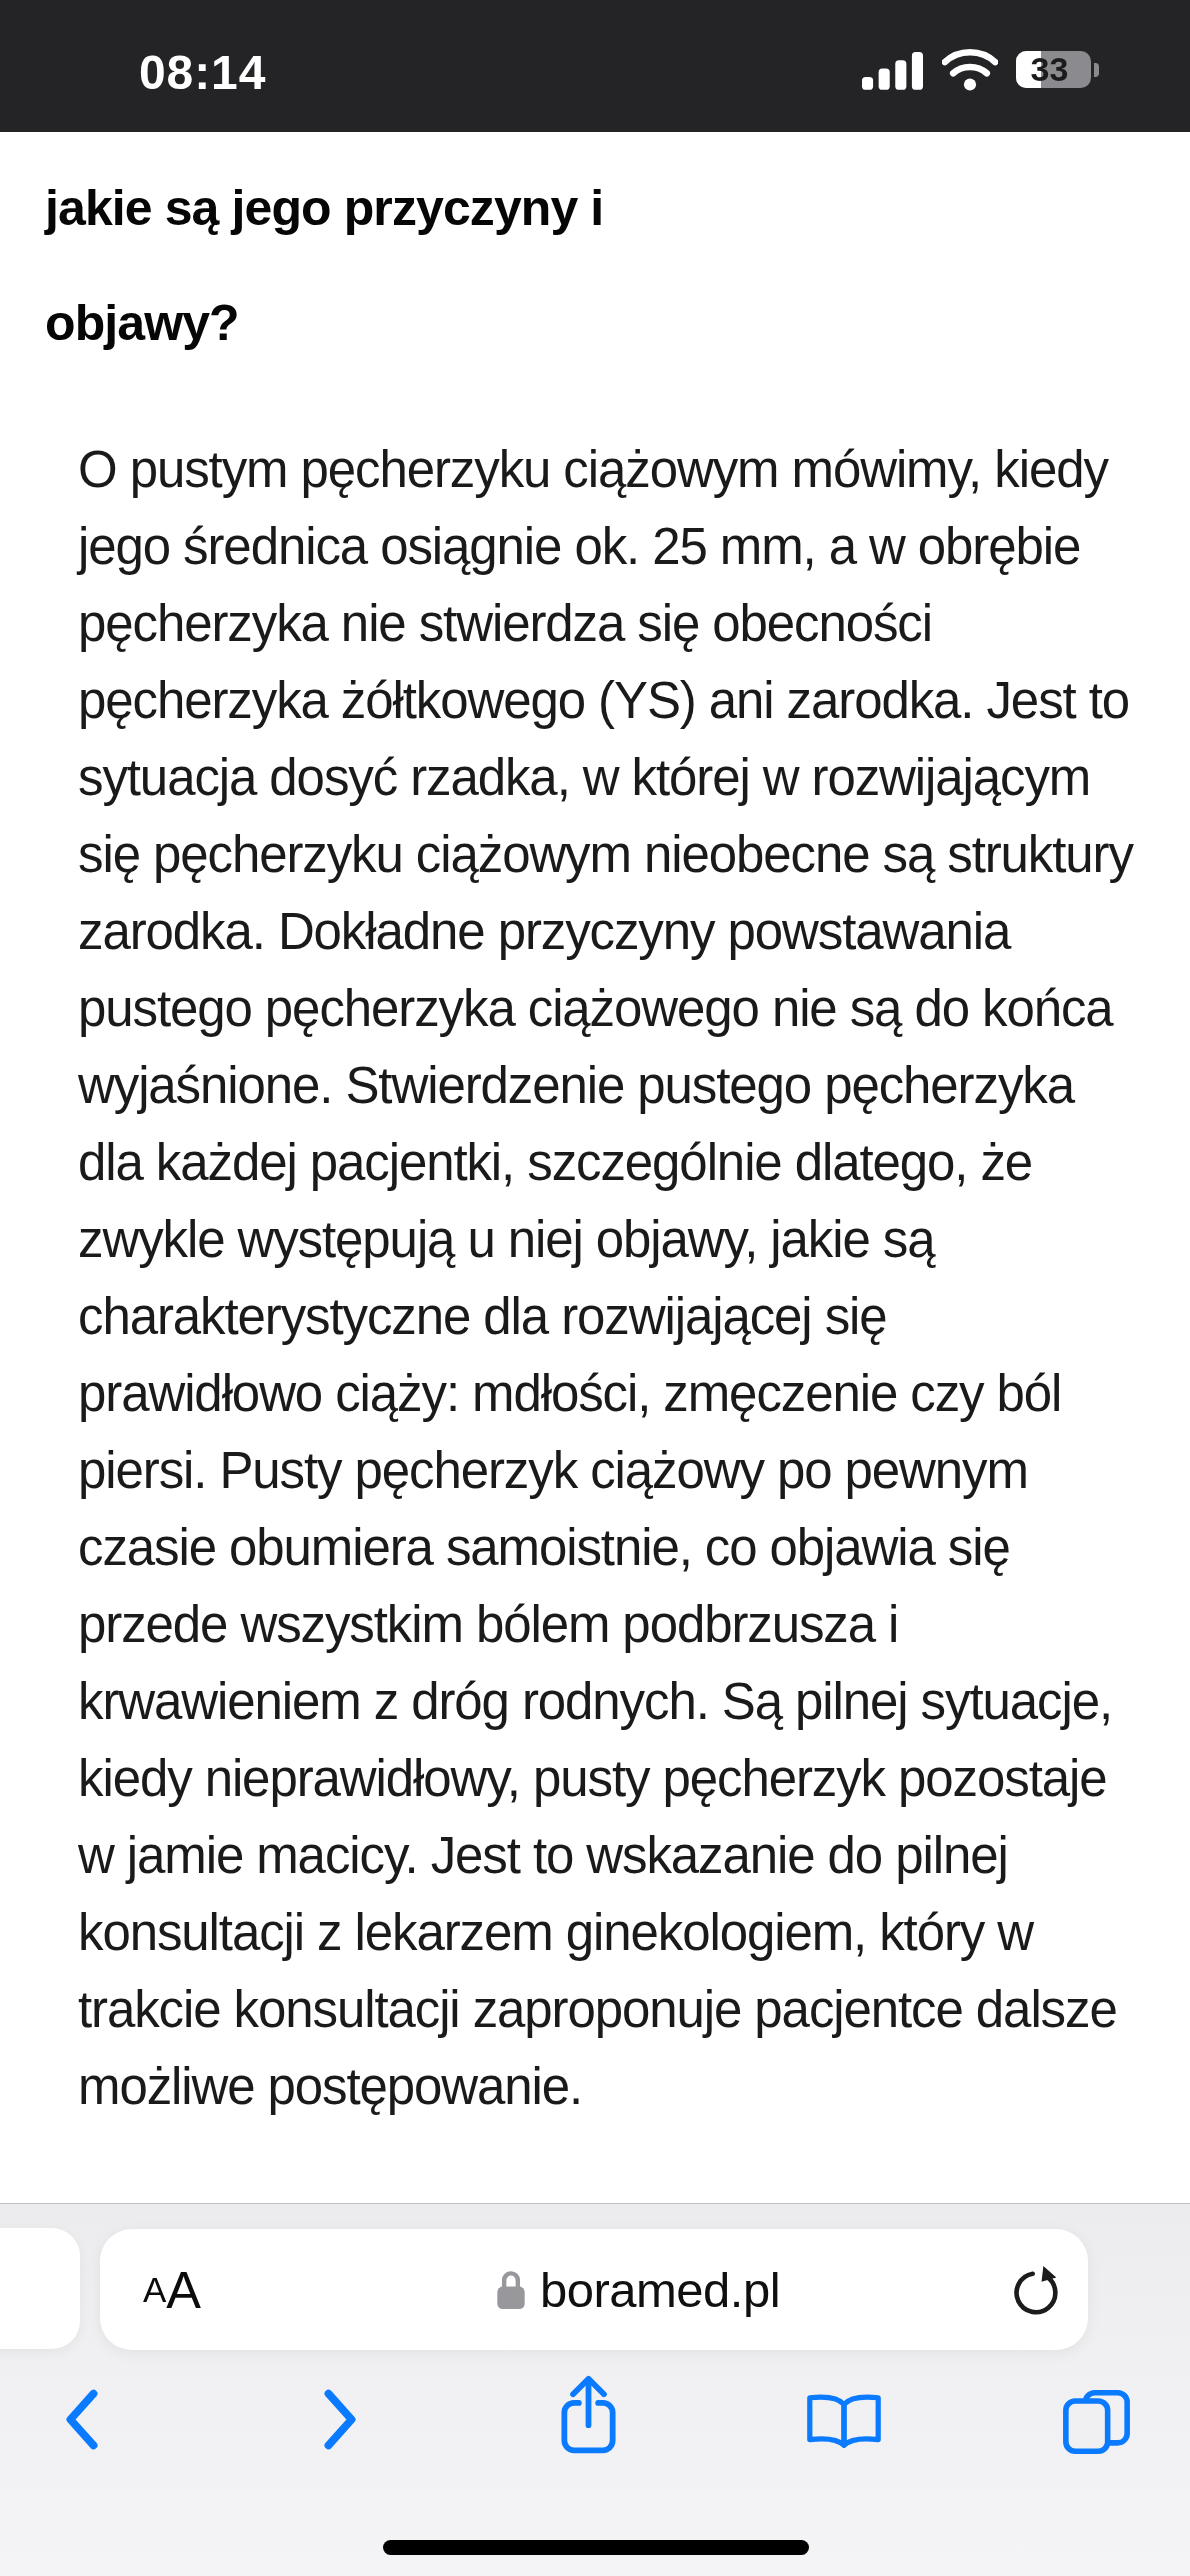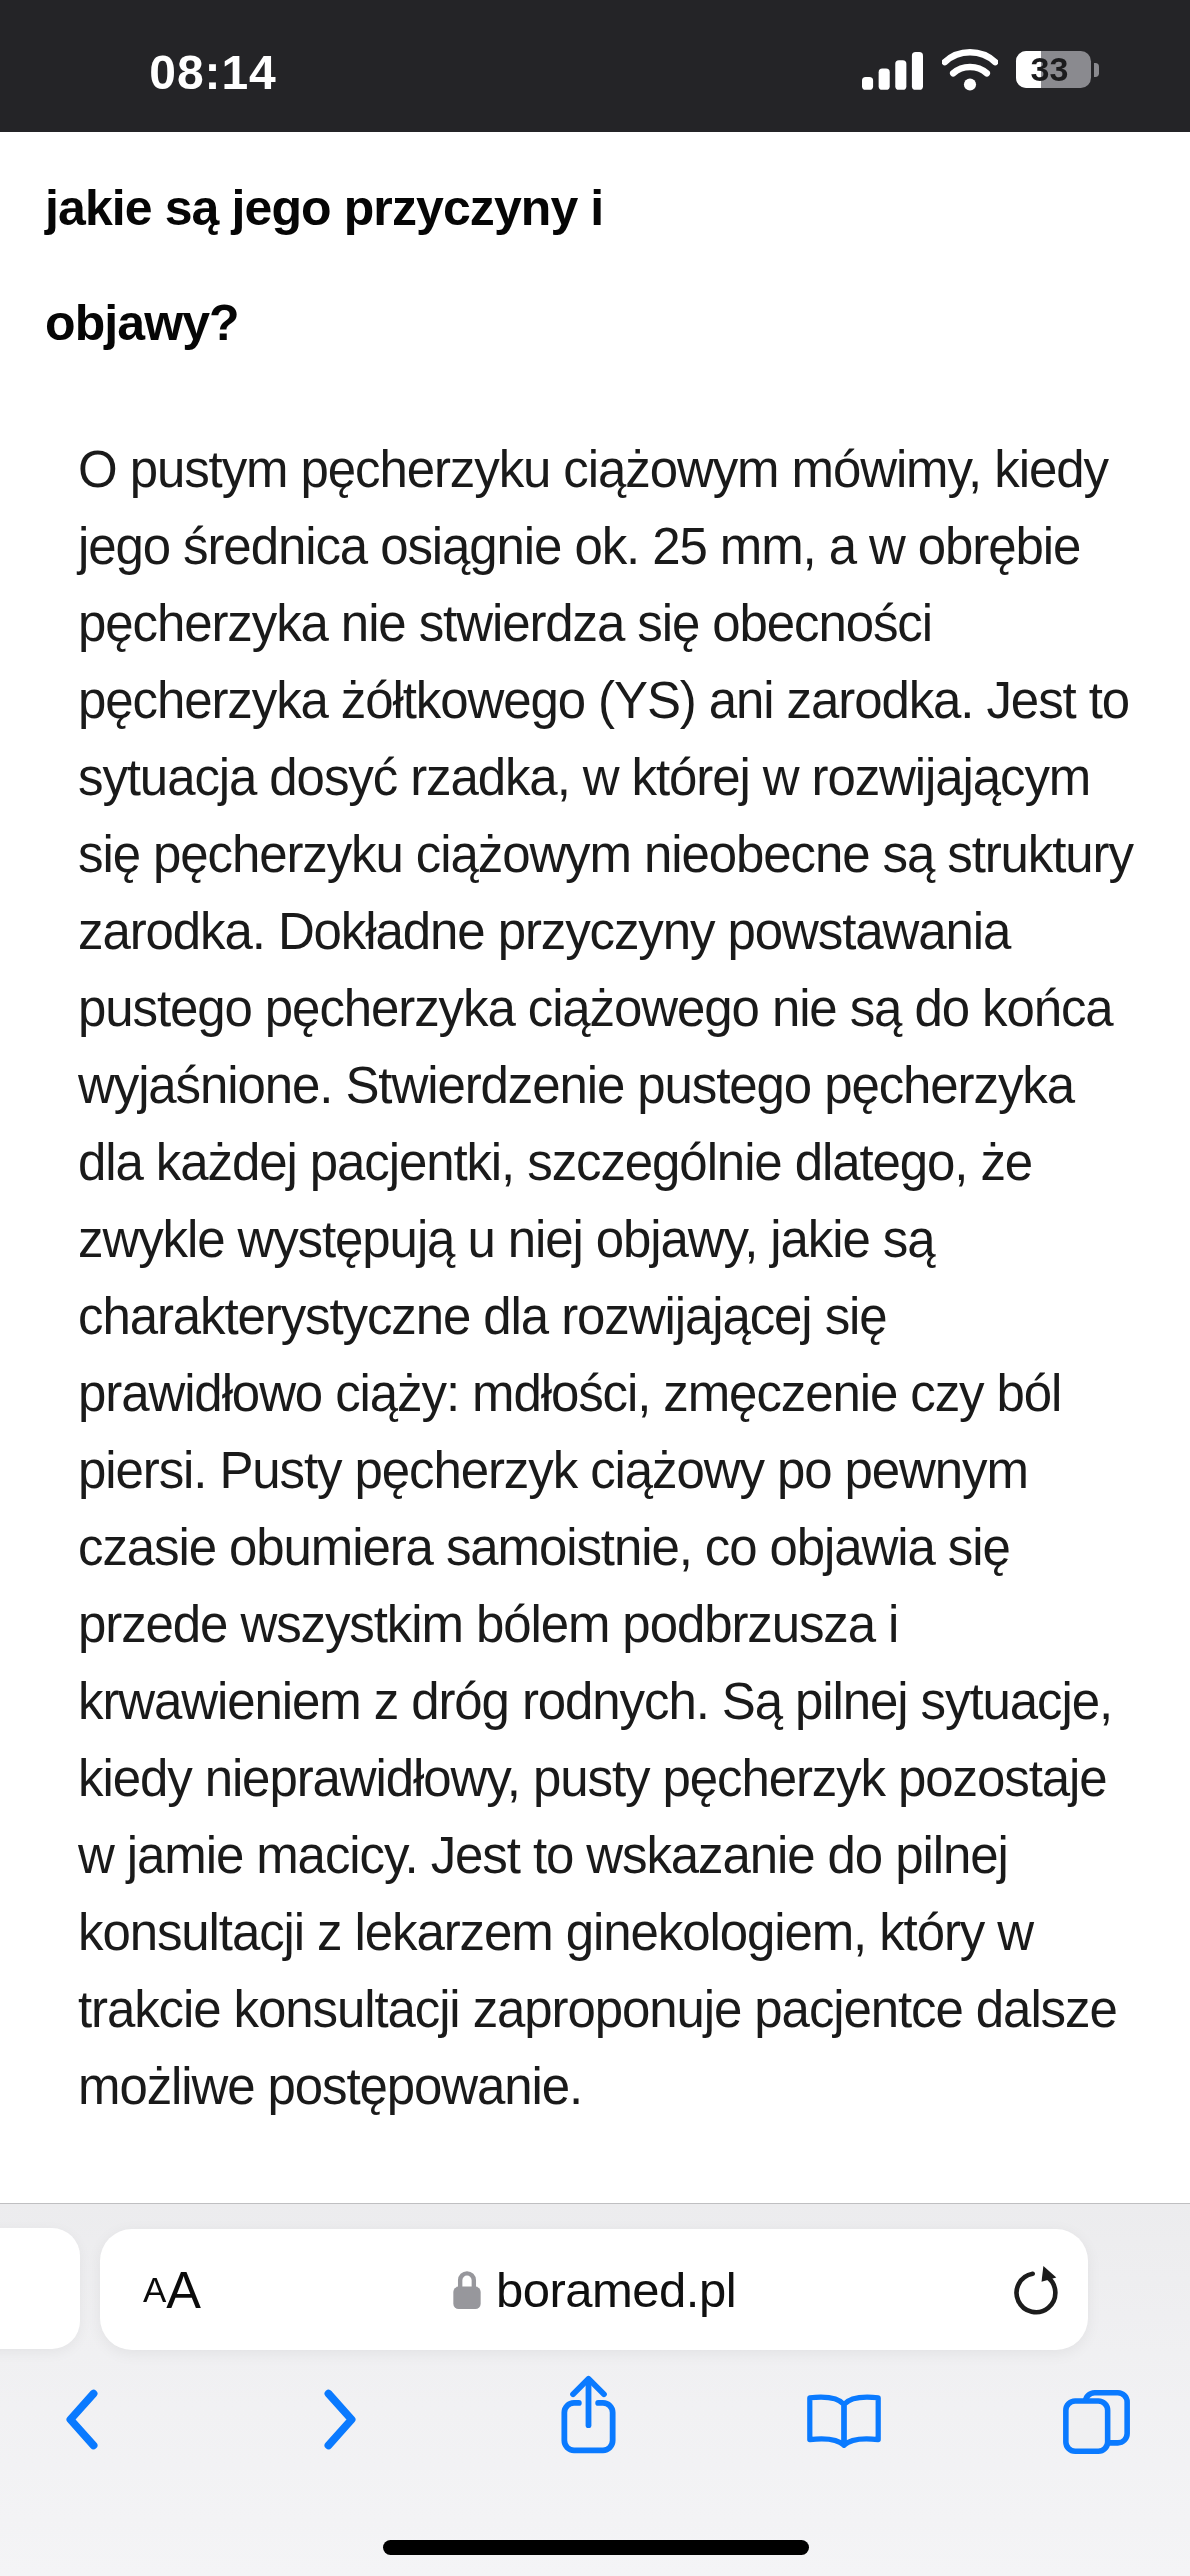--- a/index.html
+++ b/index.html
@@ -13,21 +13,21 @@
     --icon-gray:#97979c;
     --battery-gray:#8a8a8f;
   }
   html,body{margin:0;padding:0;background:#555;}
   .phone{
     position:relative;width:1191px;height:2576px;background:var(--page-bg);
     overflow:hidden;font-family:"Liberation Sans",sans-serif;margin:0 auto;
   }
   
   .status-bar{position:absolute;left:0;top:0;width:1191px;height:132px;background:var(--status-bar-bg);}
-  .status-time{position:absolute;left:139px;top:45px;width:148px;color:#fff;font-size:48px;font-weight:600;letter-spacing:0.9px;text-align:center;}
+  .status-time{position:absolute;left:139px;top:45px;width:148px;color:#fff;font-size:48px;font-weight:600;letter-spacing:0.9px;}
   .status-icons{position:absolute;right:90px;top:48px;display:flex;align-items:center;gap:18.5px;height:43px;}
   .sig{display:block}
   .battery{position:relative;width:85px;height:39px;}
   .battery-body{position:absolute;left:0;top:0.9px;width:75px;height:37px;border-radius:10.2px;background:var(--battery-gray);overflow:hidden;}
   .battery-fill{position:absolute;left:0;top:0;width:33%;height:100%;background:#ffffff;}
   .battery-num{position:absolute;left:0;top:0.9px;width:67px;height:37px;display:flex;align-items:center;justify-content:center;font-size:34px;font-weight:700;color:#1b1b1d;letter-spacing:0;}
   .battery-nub{position:absolute;right:1.9px;top:13px;width:5.6px;height:14px;border-radius:0 3.7px 3.7px 0;background:var(--battery-gray);}
   
   .content{position:absolute;left:0;top:132px;width:1191px;height:2072px;overflow:hidden;background:var(--page-bg);}
   .headline{position:absolute;left:45px;top:18.5px;width:1122px;color:var(--heading-text);
@@ -38,21 +38,21 @@
   .body-line{height:77px;line-height:77px;white-space:nowrap;}
   
   .chrome{position:absolute;left:0;top:2203px;width:1191px;height:373px;
     background:linear-gradient(180deg,#ececee 0%,var(--toolbar-bg) 40%,#f4f4f6 100%);
     border-top:1.9px solid var(--hairline);box-sizing:border-box;}
   .tab-peek{position:absolute;left:-41px;top:24px;width:121px;height:121px;background:#fff;border-radius:28px;box-shadow:0 3.7px 13px rgba(0,0,0,.05);}
   .url-pill{position:absolute;left:100px;top:25px;width:988px;height:121px;background:#fff;border-radius:32px;box-shadow:0 3.7px 15px rgba(0,0,0,.06);}
   .reader-btn{position:absolute;left:43px;top:0;height:121px;display:flex;align-items:center;color:#0b0b0b;cursor:default;}
   .reader-btn .a-small{font-size:35px;line-height:1;}
   .reader-btn .a-large{font-size:52px;line-height:1;}
-  .url-center{position:absolute;left:0;top:0;width:100%;height:100%;display:flex;align-items:center;justify-content:center;gap:14px;}
+  .url-center{position:absolute;left:0;top:0;width:100%;height:100%;display:flex;align-items:center;justify-content:center;gap:14px;padding-left:44px;}
   .domain-text{font-size:49px;color:#101010;letter-spacing:-0.5px;}
   .reload-btn{position:absolute;right:28px;top:36px;width:48px;height:52px;}
   .nav-btn{position:absolute;}
   .home-indicator{position:absolute;left:383px;top:336px;width:426px;height:15px;border-radius:8.3px;background:#000;}
   svg{display:block;}
 </style>
 </head>
 <body>
 
 <div class="phone">

